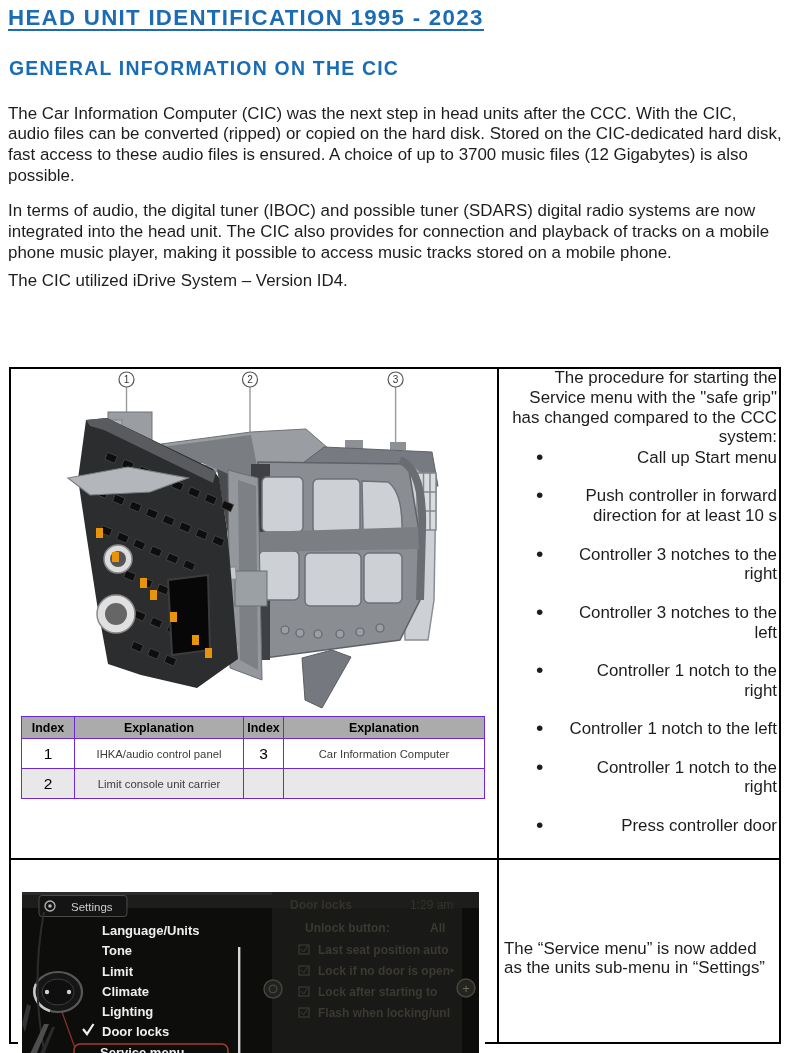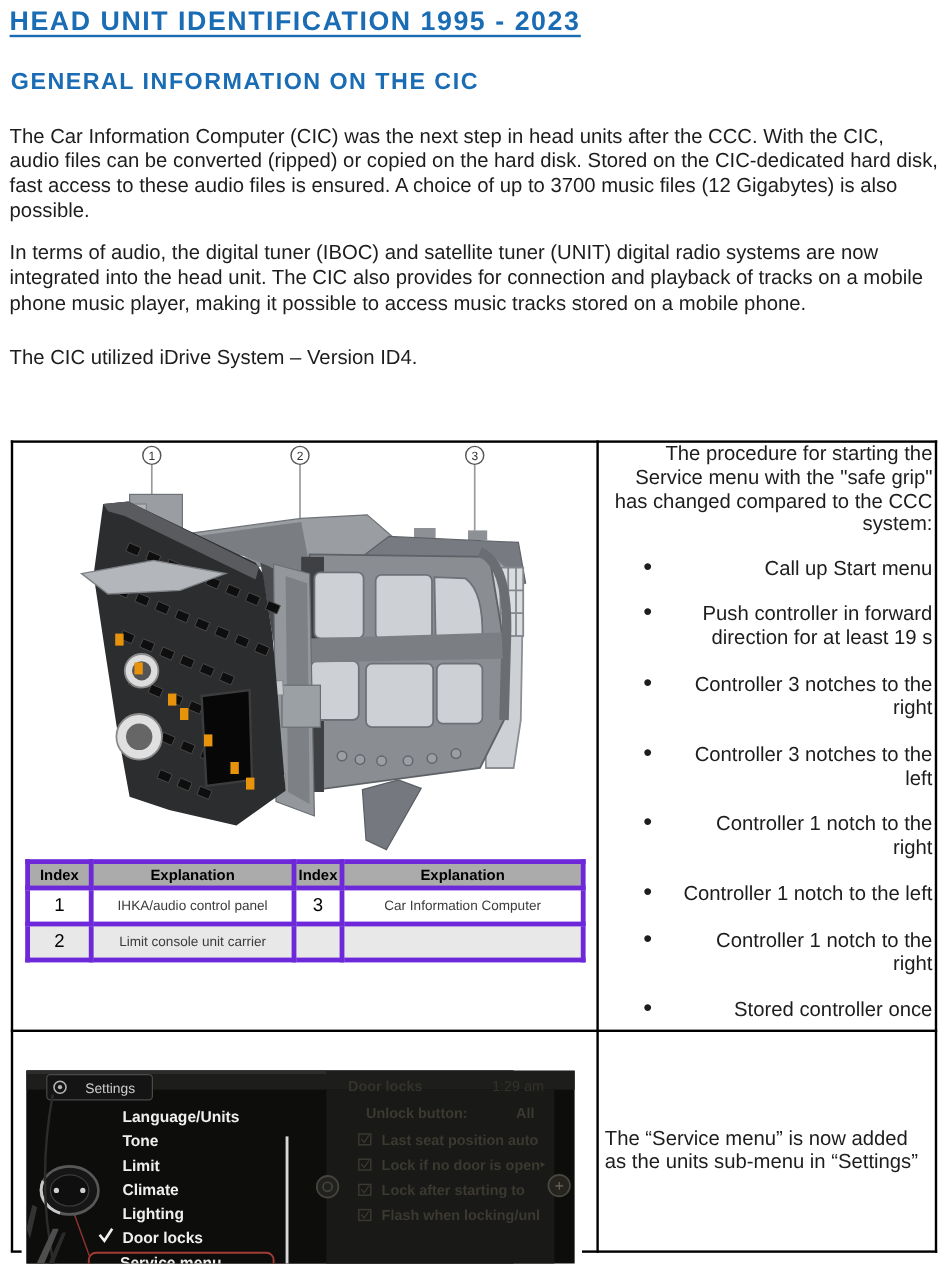--- a/index.html
+++ b/index.html
@@ -1,60 +1,60 @@
 <!DOCTYPE html>
 <html><head>
 <meta charset="utf-8">
 <style>
 * { margin:0; padding:0; box-sizing:border-box; }
 body { font-family:"Liberation Sans", sans-serif; background:#fff; }
-#page { position:relative; width:789px; height:1053px; background:#fff; overflow:hidden; }
+#page { position:relative; width:789px; height:1053px; background:#fff; overflow:hidden;border-radius:23px; }
 .h1 { position:absolute; left:8px; top:5.8px; font-size:22.3px; line-height:23px; font-weight:bold; color:#1a6cb5;
       letter-spacing:1.28px; border-bottom:2.4px solid #1a6cb5; display:inline-block; }
 .h2 { position:absolute; left:9px; font-size:19.4px; line-height:20px; font-weight:bold; color:#1a6cb5; letter-spacing:1.25px; }
 .body-p { position:absolute; left:8px; width:774px; font-size:16.9px; line-height:20.8px; color:#1d1d1d; }
 .line { position:absolute; background:#000; }
 .cellp { position:absolute; font-size:16.9px; line-height:19.75px; color:#1d1d1d; }
 .bullet { position:relative; padding-left:60px; margin-top:18.7px; }
 .bullet:before { content:"\2022"; position:absolute; left:31px; top:-1px; font-size:1.25em; }
 
 #idxtab { position:absolute; left:21px; top:716px; border-collapse:collapse; }
 #idxtab { border:1px solid #222; }
-#idxtab td { border:4px solid #6d28d9; text-align:center; vertical-align:middle; }
+#idxtab td { border:1px solid #6d28d9; text-align:center; vertical-align:middle; }
 #idxtab .hdr td { background:#ababab; font-weight:bold; font-size:12.4px; height:22px; }
 #idxtab .r1 td { background:#fff; height:30px; }
 #idxtab .r2 td { background:#e8e8e8; height:30px; }
 #idxtab .num { font-size:15.5px; }
 #idxtab .exp { font-size:11.3px; color:#3c3c3c; }
 </style>
 </head>
 <body>
 <div id="page">
   <div class="h1">HEAD UNIT IDENTIFICATION 1995 - 2023</div>
   <div class="h2" style="top:57.5px;">GENERAL INFORMATION ON THE CIC</div>
   <div class="body-p" style="top:103.5px;">The Car Information Computer (CIC) was the next step in head units after the CCC. With the CIC, audio files can be converted (ripped) or copied on the hard disk. Stored on the CIC-dedicated hard disk, fast access to these audio files is ensured. A choice of up to 3700 music files (12 Gigabytes) is also possible.</div>
-  <div class="body-p" style="top:201px;">In terms of audio, the digital tuner (IBOC) and satellite tuner (UNIT) digital radio systems are now integrated into the head unit. The CIC also provides for connection and playback of tracks on a mobile phone music player, making it possible to access music tracks stored on a mobile phone.</div>
-  <div class="body-p" style="top:288px;">The CIC utilized iDrive System – Version ID4.</div>
+  <div class="body-p" style="top:201px;">In terms of audio, the digital tuner (IBOC) and possible tuner (SDARS) digital radio systems are now integrated into the head unit. The CIC also provides for connection and playback of tracks on a mobile phone music player, making it possible to access music tracks stored on a mobile phone.</div>
+  <div class="body-p" style="top:271px;">The CIC utilized iDrive System – Version ID4.</div>
 
   <div class="line" style="left:9px;   top:367px;  width:772px; height:2px;"></div>
   <div class="line" style="left:9px;   top:367px;  width:2px;  height:676px;"></div>
   <div class="line" style="left:779px; top:367px;  width:2px;  height:677px;"></div>
   <div class="line" style="left:497px; top:367px;  width:2px;  height:677px;"></div>
   <div class="line" style="left:9px;   top:858px;  width:772px; height:2px;"></div>
   <div class="line" style="left:9px;   top:1042px; width:9px;  height:2px;"></div>
   <div class="line" style="left:485px; top:1042px; width:296px; height:2px;"></div>
 
-  <div class="cellp" style="left:505px; top:368px; width:272px;text-align:right;">The procedure for starting the Service menu with the "safe grip" has changed compared to the CCC system:<div class="bullet" style="margin-top:17px;">Call up Start menu</div>
-    <div class="bullet">Push controller in forward direction for at least 19 s</div>
+  <div class="cellp" style="left:505px; top:368px; width:272px;text-align:right;">The procedure for starting the Service menu with the "safe grip" has changed compared to the CCC system:<div class="bullet" style="margin-top:1px;">Call up Start menu</div>
+    <div class="bullet">Push controller in forward direction for at least 10 s</div>
     <div class="bullet">Controller 3 notches to the right</div>
     <div class="bullet">Controller 3 notches to the left</div>
     <div class="bullet">Controller 1 notch to the right</div>
     <div class="bullet">Controller 1 notch to the left</div>
     <div class="bullet">Controller 1 notch to the right</div>
-    <div class="bullet">Stored controller once</div>
+    <div class="bullet">Press controller door</div>
   </div>
 
   <div class="cellp" style="left:504px; top:938.7px; width:272px;">The “Service menu” is now added as the units sub-menu in “Settings”</div>
 
   <table id="idxtab">
     <tbody>
         <tr class="hdr">
           <td style="width:53px;">Index</td>
           <td style="width:169px;">Explanation</td>
           <td style="width:40px;">Index</td>

